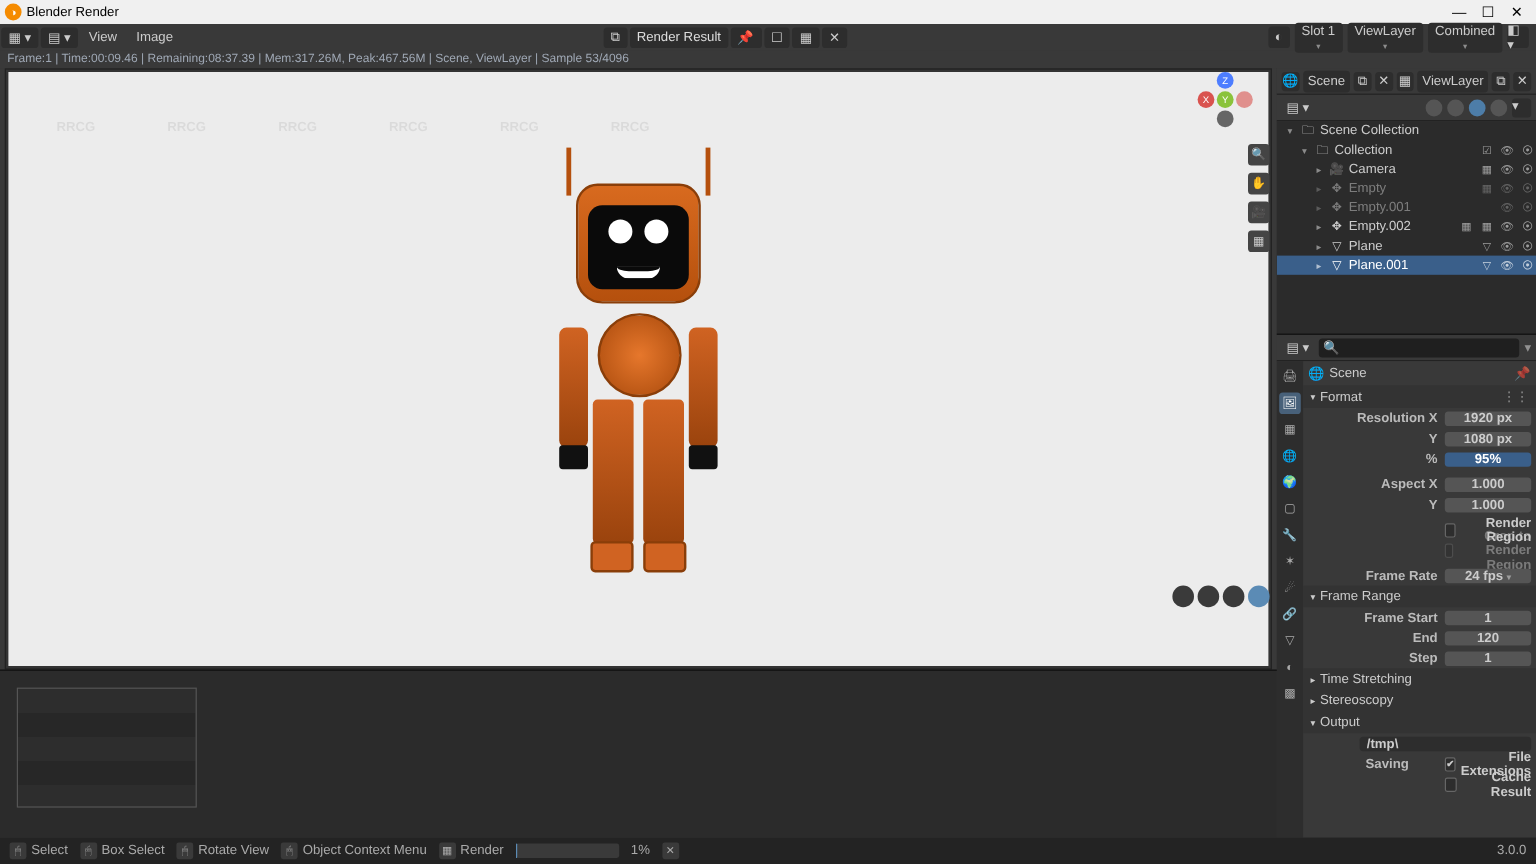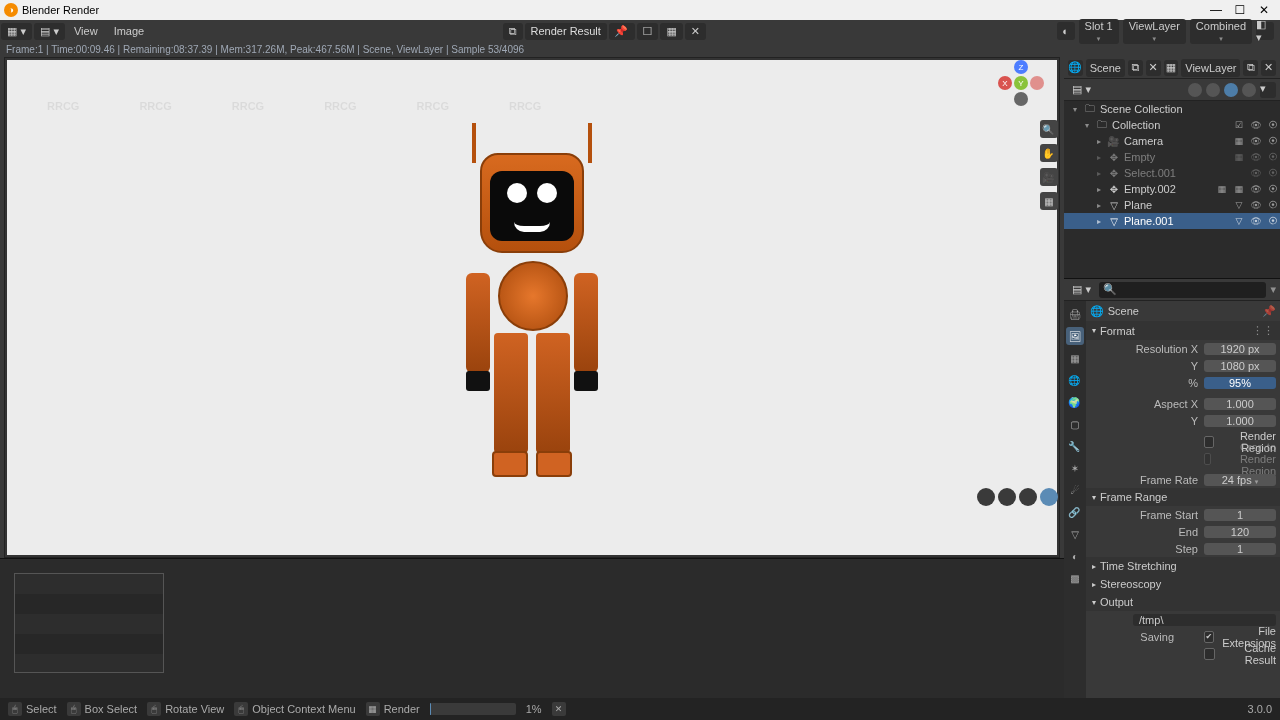--- a/index.html
+++ b/index.html
@@ -88,21 +88,21 @@
 .props-body .crumb .pin { margin-left:auto; opacity:.6; }
 .panel-title { display:flex; align-items:center; gap:4px; padding:3px 6px; background:#333; cursor:default; }
 .panel-title .tri { font-size:8px; }
 .panel-title .opts { margin-left:auto; opacity:.6; }
 .prop-row { display:flex; align-items:center; height:17px; padding:0 4px 0 8px; }
 .prop-row .pl { flex:1; text-align:right; padding-right:6px; color:#bbb; }
 .prop-row .pv { width:72px; background:#555; border-radius:3px; text-align:center; position:relative; }
 .prop-row .pv.blue { background:#3a5f8a; color:#fff; }
 .prop-row.chk .pv { background:transparent; text-align:right; display:flex; align-items:center; gap:4px;margin-left:24px; }
 .prop-row.chk .pv .box { width:12px; height:12px; background:#2d2d2d; border:1px solid #666; border-radius:2px; display:flex; align-items:center; justify-content:center; font-size:8px; }
-.prop-sub { padding-left:6px; }
+.prop-sub { padding-left:6px;font-weight:bold; }
 
 
 .status-bar { position:absolute; bottom:0; left:0; right:0; height:22px; background:#232323; display:flex; align-items:center; gap:10px; padding:0 8px; color:#aaa; font-size:10px; }
 .status-bar .sb-item { display:flex; align-items:center; gap:4px; }
 .status-bar .sb-item .ic { width:14px; height:14px; background:#3a3a3a; border-radius:2px; display:flex; align-items:center; justify-content:center; font-size:9px; }
 .status-bar .progress { width:86px; height:12px; background:#3a3a3a; border-radius:2px; position:relative; }
 .status-bar .progress .fill { position:absolute; left:0; top:0; bottom:0; width:1%; background:#5b8bb5; border-radius:2px; }
 .status-bar .ver { margin-left:auto; }
 
 
@@ -258,21 +258,21 @@
         <span class="tw">▸</span>
           <span class="ic">✥</span>
           <span class="lbl">Empty</span>
         <span class="dot">▦</span>
           <span class="eye">👁</span>
           <span class="dot">⦿</span>
       </div>
       <div class="row ind2 faded">
         <span class="tw">▸</span>
           <span class="ic">✥</span>
-          <span class="lbl">Select.001</span>
+          <span class="lbl">Empty.001</span>
         <span class="eye">👁</span>
           <span class="dot">⦿</span>
       </div>
       <div class="row ind2">
         <span class="tw">▸</span>
           <span class="ic">✥</span>
           <span class="lbl">Empty.002</span>
         <span class="dot">▦</span>
           <span class="dot">▦</span>
           <span class="eye">👁</span>

